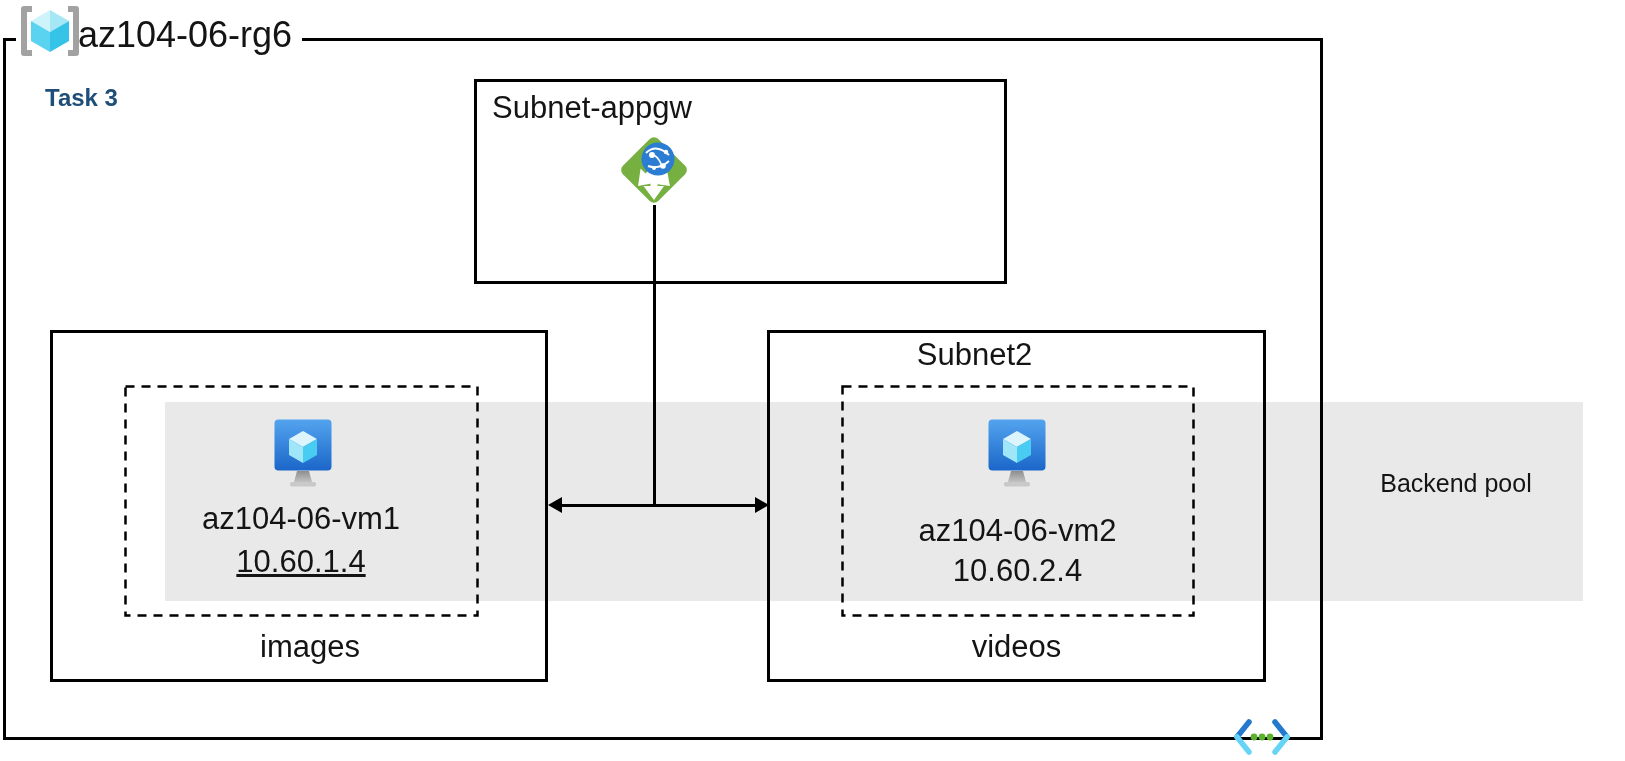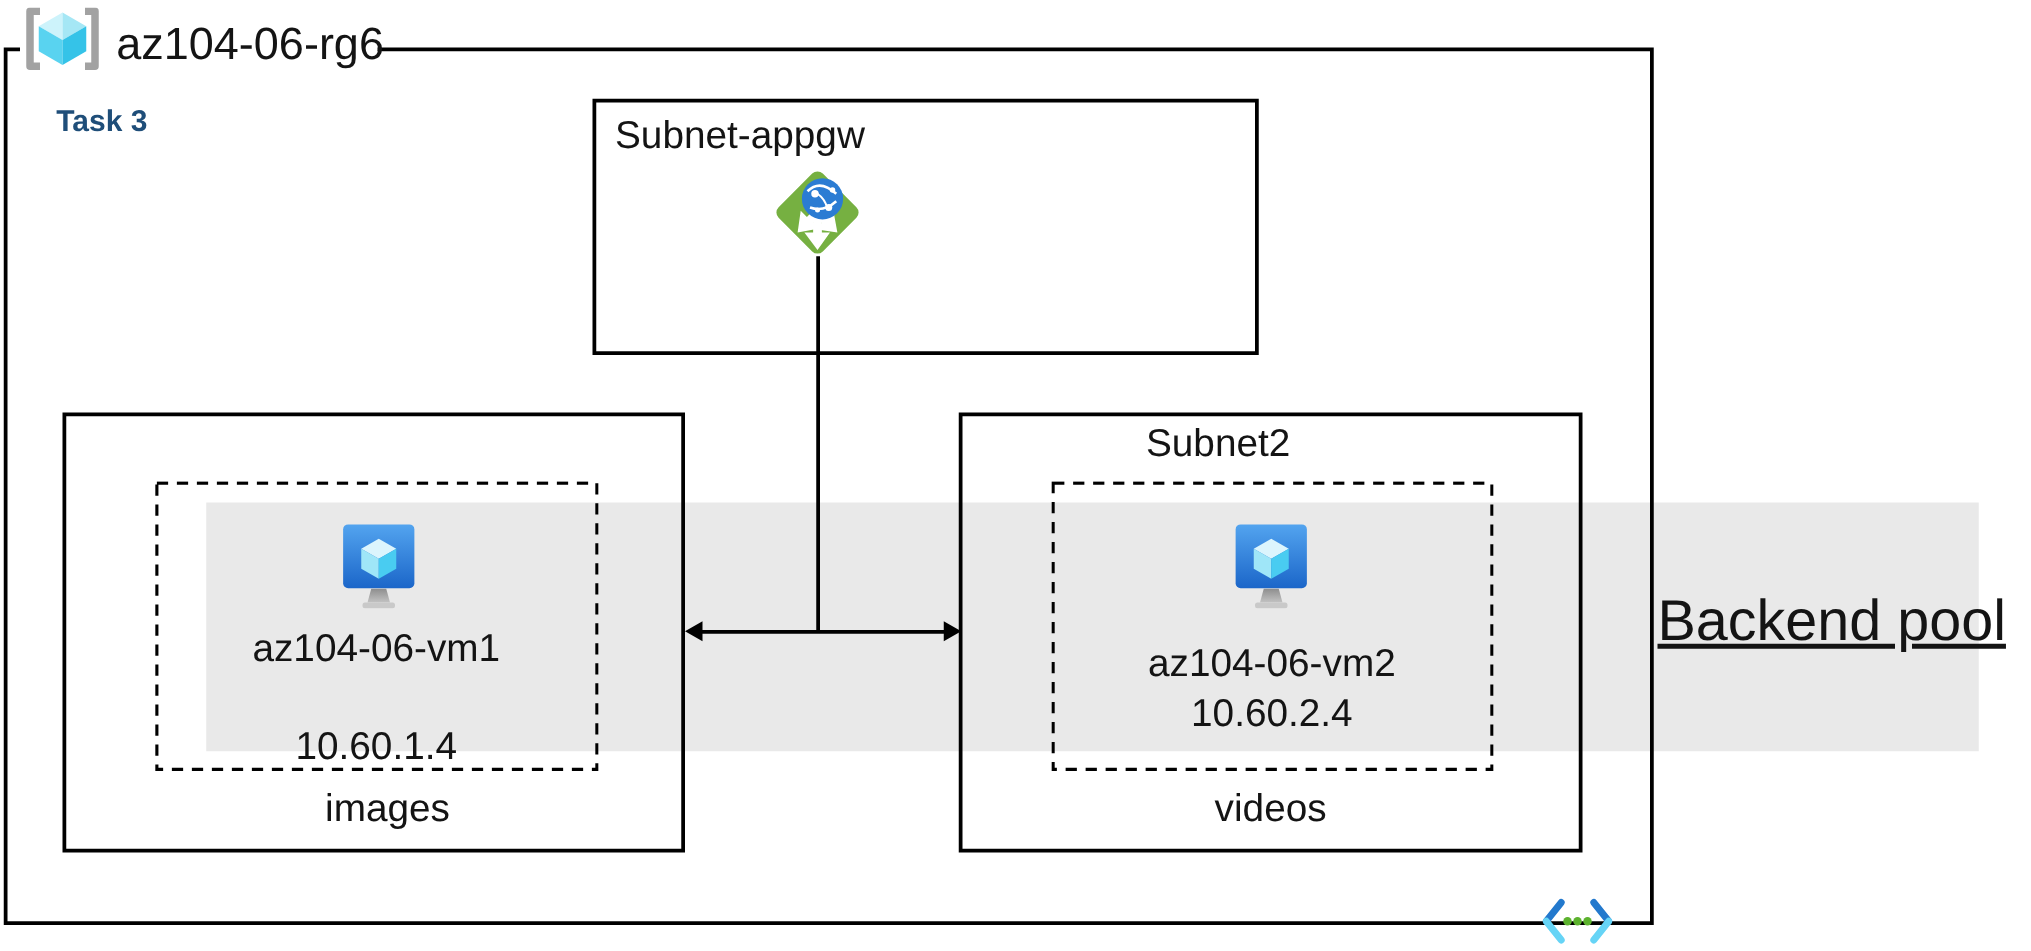--- a/index.html
+++ b/index.html
@@ -14,36 +14,36 @@
   }
   .abs { position: absolute; }
 
   
   #backend-band {
     left: 165px; top: 402px; width: 1418px; height: 199px;
     background: #e9e9e9; z-index: 0;
   }
   #backend-pool-label {
     left: 1326px; top: 469px; width: 260px;
-    font-size: 46px; z-index: 4; white-space: nowrap; text-decoration: underline;
+    font-size: 25px; text-align: center; z-index: 4; white-space: nowrap;
   }
 
   
   #rg-box {
     left: 3px; top: 38px; width: 1320px; height: 702px;
     border: 3px solid #000; box-sizing: border-box;
     z-index: 1; background: transparent;
   }
   #rg-border-gap {
     left: 16px; top: 34px; width: 286px; height: 11px;
     background: #ffffff; z-index: 3;
   }
   #rg-icon { left: 17px; top: 6px; z-index: 4; }
   #rg-name {
-    left: 93px; top: 14px; font-size: 36px; z-index: 4; white-space: nowrap;
+    left: 78px; top: 14px; font-size: 36px; z-index: 4; white-space: nowrap;
   }
   #task-label {
     left: 45px; top: 84px; font-size: 24px; font-weight: bold;
     color: #1f4e79; z-index: 4; white-space: nowrap;
   }
 
   
   #appgw-box {
     left: 474px; top: 79px; width: 533px; height: 205px;
     border: 3px solid #000; box-sizing: border-box; z-index: 2;
@@ -81,21 +81,21 @@
 
   .dashed-box { z-index: 2; }
   #vm1-dashed { left: 124px; top: 385px; }
   #vm2-dashed { left: 841px; top: 385px; }
 
   #vm1-icon { left: 274px; top: 419px; z-index: 3; }
   #vm2-icon { left: 988px; top: 419px; z-index: 3; }
 
   .vm-text { font-size: 31px; text-align: center; z-index: 3; white-space: nowrap; }
   #vm1-name { left: 125px; top: 501px; width: 352px; }
-  #vm1-ip   { left: 125px; top: 579px; width: 352px; }
+  #vm1-ip   { left: 125px; top: 544px; width: 352px; text-decoration: underline; }
   #vm2-name { left: 842px; top: 513px; width: 351px; }
   #vm2-ip   { left: 842px; top: 553px; width: 351px; }
 
   .container-label { top: 629px; font-size: 31px; text-align: center; z-index: 2; }
   #subnet1-container-label { left: 50px;  width: 520px; }
   #subnet2-container-label { left: 767px; width: 499px; }
 
   #vnet-icon { left: 1234px; top: 718px; z-index: 5; }
 </style>
 </head>

